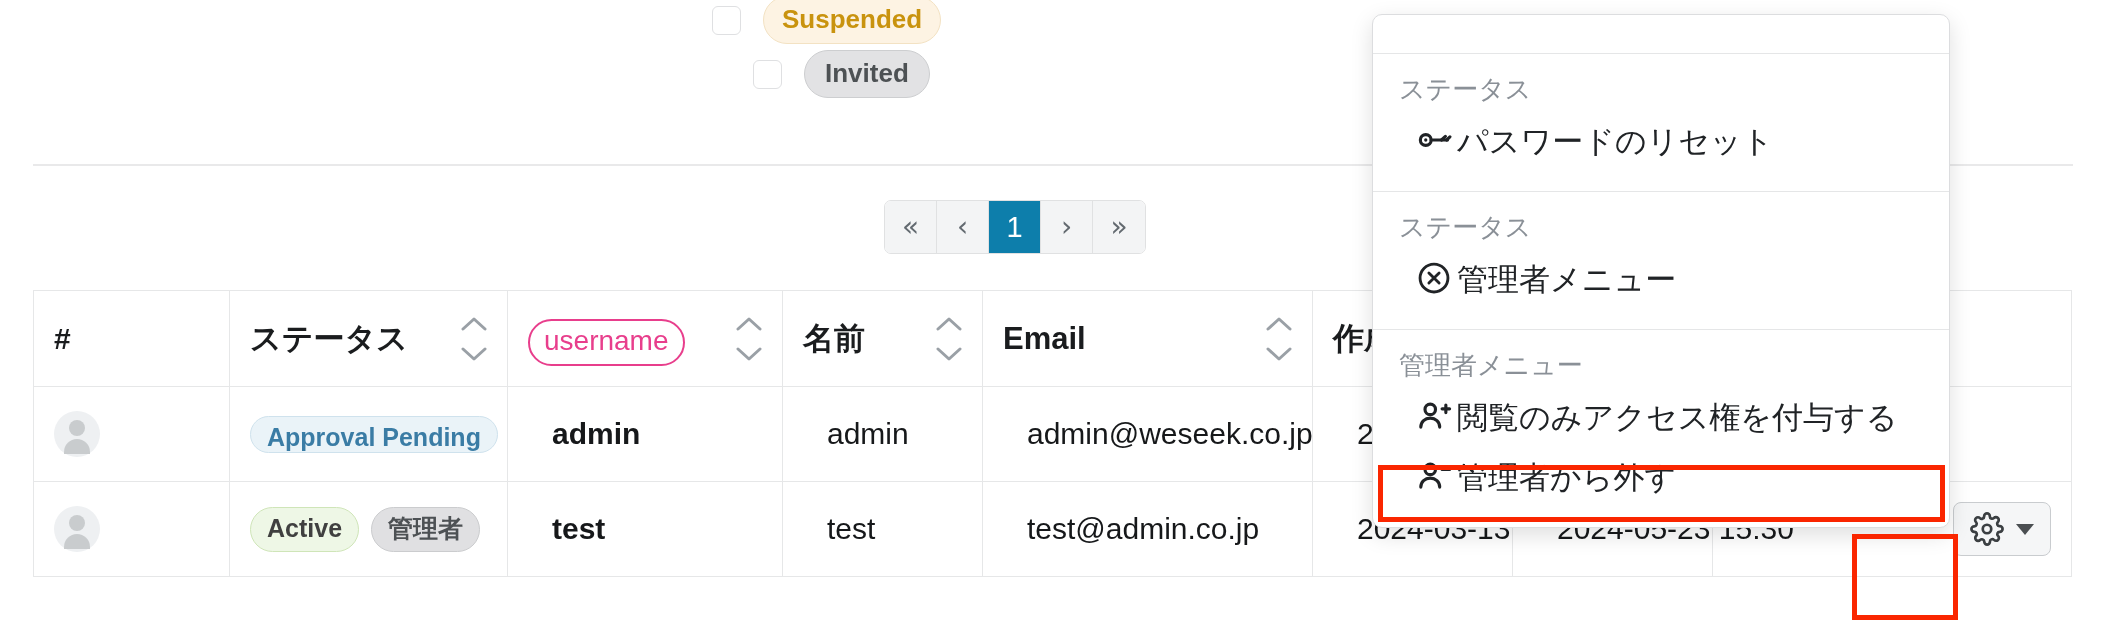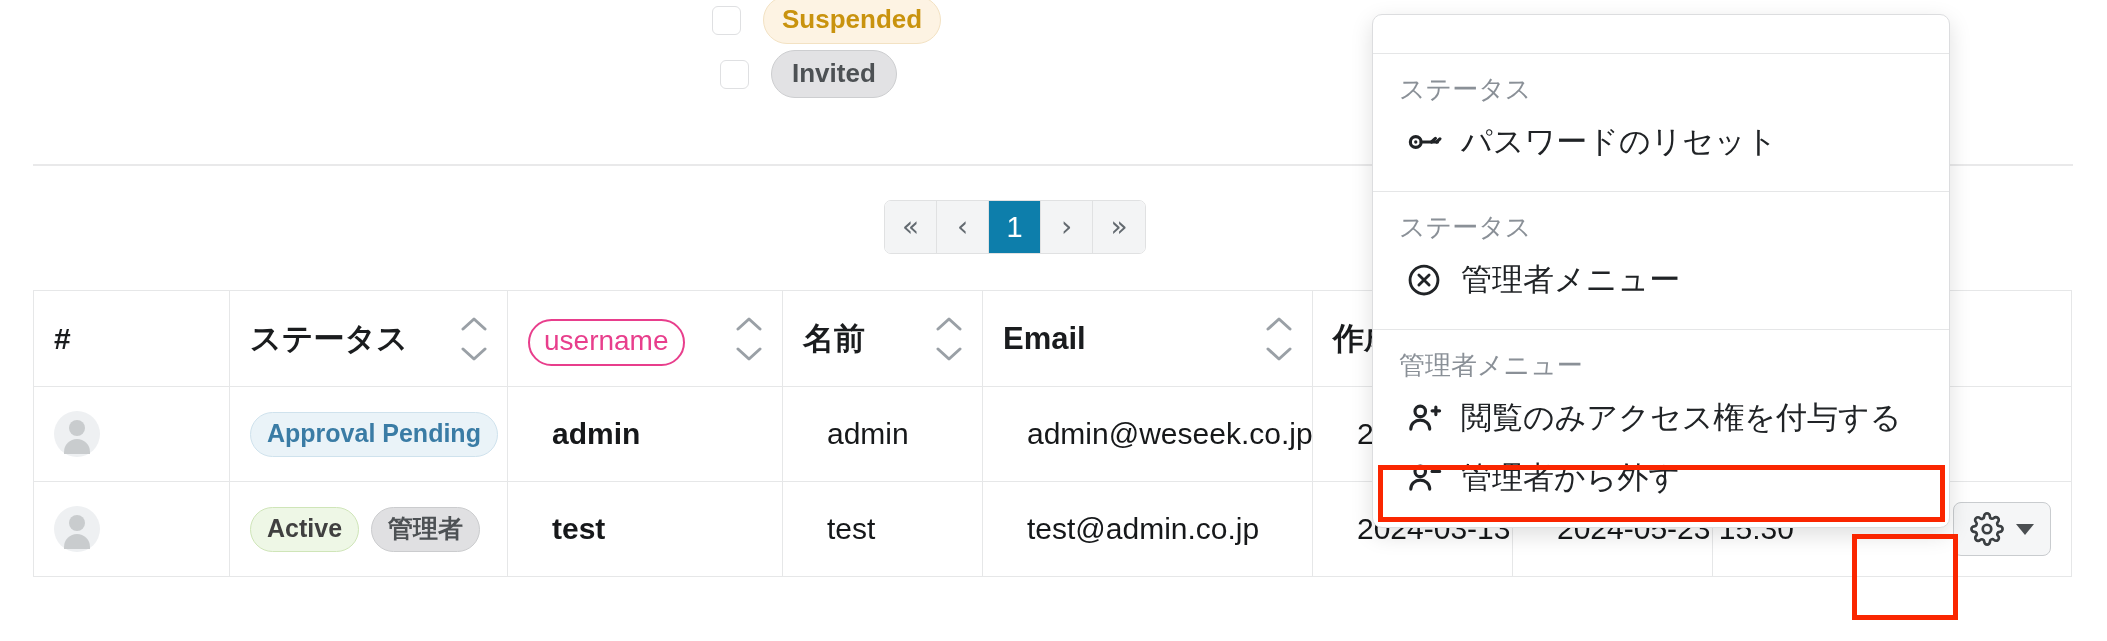--- a/index.html
+++ b/index.html
@@ -113,21 +113,21 @@
     content:""; position:absolute; left:50%; top:28px;
     transform:translateX(-50%);
     width:26px; height:15px; border-radius:13px 13px 0 0; background:#c9ccce;
   }
 
   .cell-text { font-size: 30px; color:#16181a; white-space:nowrap;margin-left:24px; }
   .cell-text.bold { font-weight:700; }
 
   .badge-approval {
     background:#eaf3f8; border:1.5px solid #cfe2ed; color:#3a7ca5;
-    font-size: 25px; padding: 8px 16px 10px;
+    font-size: 25px; padding: 8px 16px 2px;
   }
   .badge-active {
     background:#eef7e6; border:1.5px solid #cfe5b8; color:#404040;
     font-size: 25px; padding: 8px 16px 10px;
   }
   .badge-admin {
     background:#e0e0e2; border:1.5px solid #cbccce; color:#4d5154;
     font-size: 25px; padding: 8px 16px 10px;
   }
   .badge-wrap { display:flex; align-items:center; gap:12px; }
@@ -154,22 +154,22 @@
     overflow:hidden;
   }
   .dd-spacer { height: 38px; }
   .dd-section { border-top:1px solid #e5e6e7; padding: 16px 0 18px; }
   .dd-section.first { border-top:1px solid #e5e6e7; }
   .dd-header {
     font-size: 26px; color:#8a9097; padding: 2px 26px 6px;
     white-space:nowrap;
   }
   .dd-item {
-    display:flex; align-items:center; gap:18px;
-    padding: 8px 32px 10px;
+    display:flex; gap:4px;
+    padding: 8px 42px 10px;
     font-size: 31px; color:#202326; white-space:nowrap;
   }
   .dd-ico { width:38px; height:38px; flex:0 0 38px; display:flex; align-items:center; justify-content:center; }
   .dd-ico svg { display:block; }
 
   
   .redbox {
     position:absolute;
     border: 5px solid #fa2600;
     background: transparent;
@@ -179,21 +179,21 @@
 </head>
 <body>
 
 <div id="root">
 
   <div class="filter-row" style="left:712px; top:-4px;">
     <span class="cbox"></span>
     <span class="badge badge-suspended">Suspended</span>
   </div>
 
-  <div class="filter-row" style="left:720px; top:50px;">
+  <div class="filter-row" style="left:753px; top:50px;">
     <span class="cbox"></span>
     <span class="badge badge-invited">Invited</span>
   </div>
 
   <div class="hrule"></div>
 
   <div class="pagination" style="left:884px; top:200px;">
     <div class="pg">«</div>
     <div class="pg">‹</div>
     <div class="pg active">1</div>

